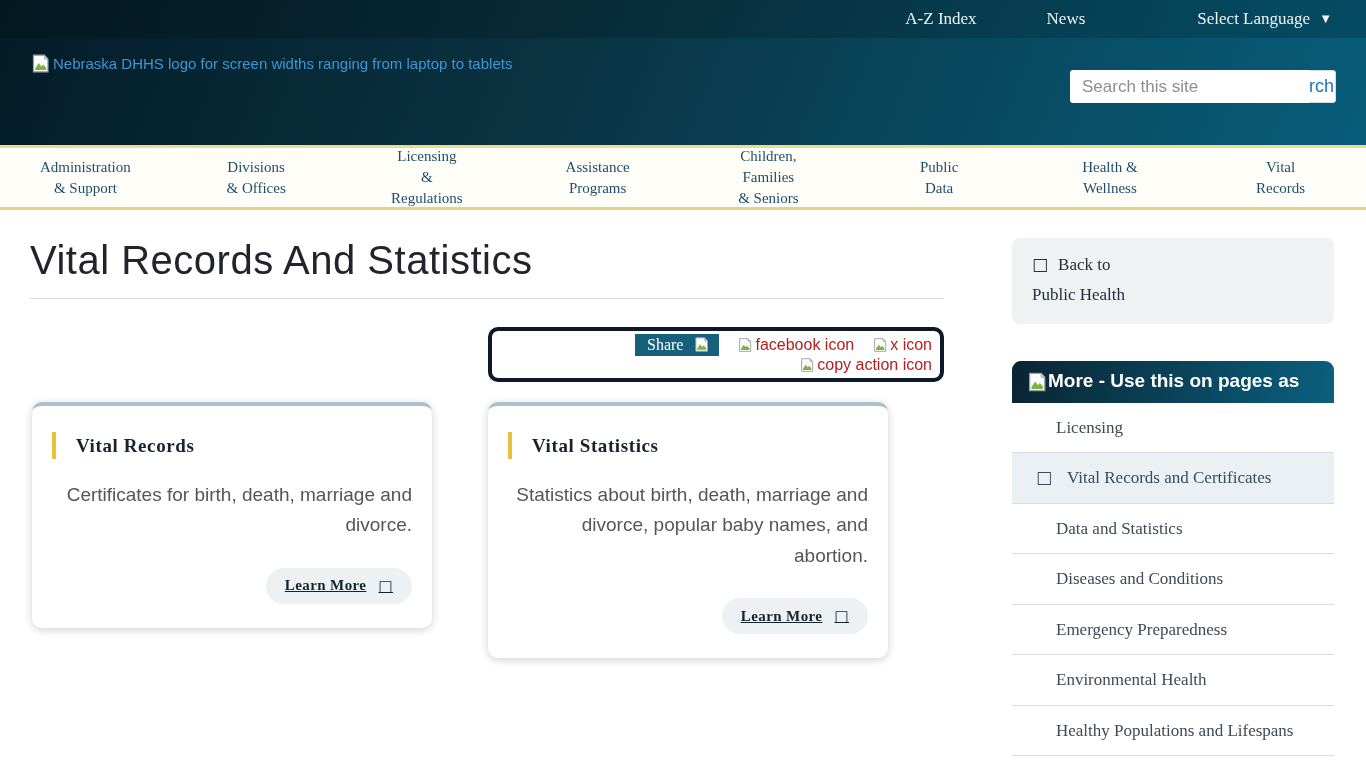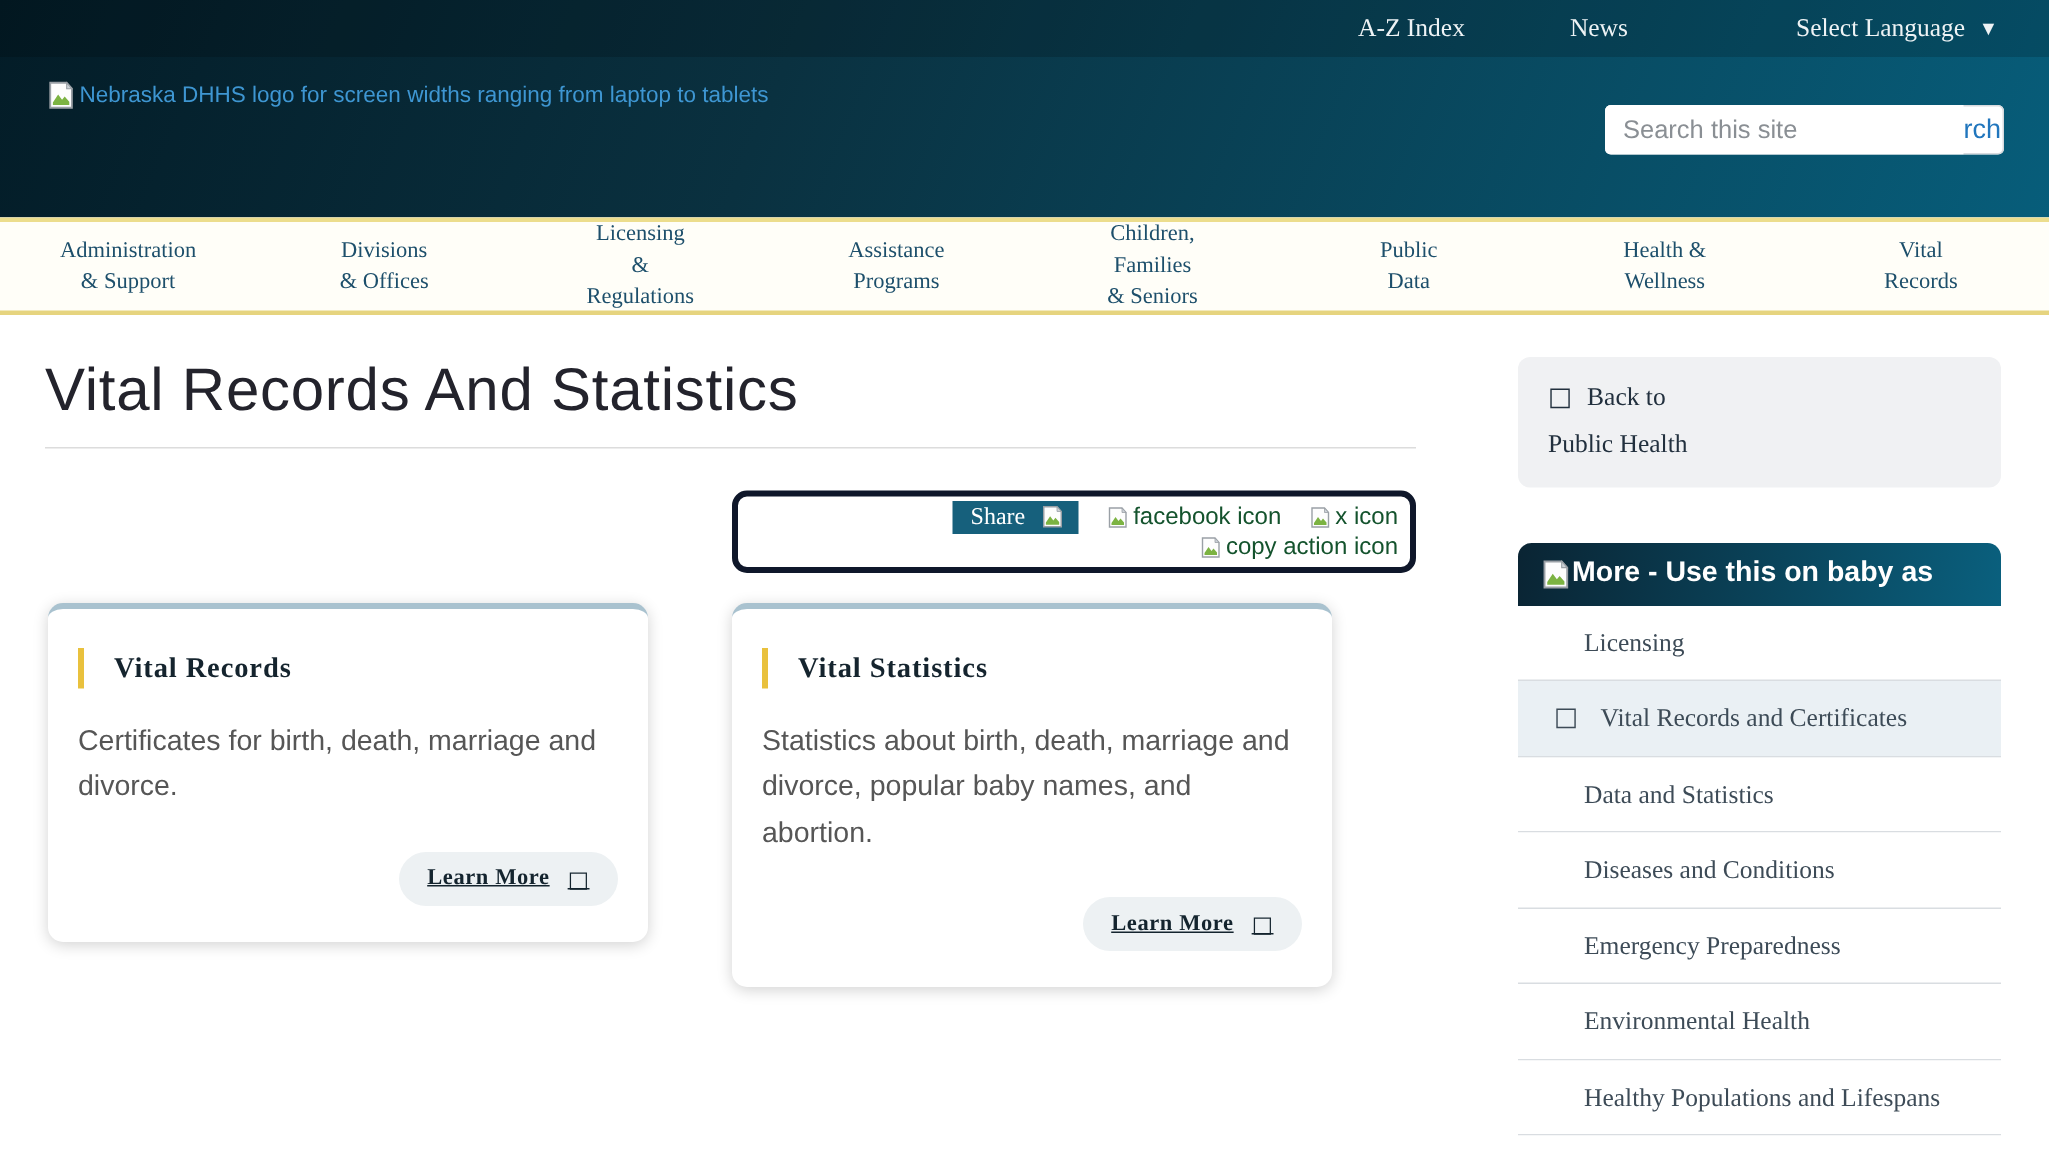--- a/index.html
+++ b/index.html
@@ -73,36 +73,36 @@
     width:456px; margin-left:auto; margin-top:28px;
     border:4px solid #0f172a; border-radius:10px; padding:3px 8px 4px 8px;
     text-align:right; line-height:18px;
   }
   .sharerow { display:flex; justify-content:flex-end; align-items:center; gap:18px; }
   .sharebtn {
     background:#16607c; color:#fff; font-size:16px; padding:1px 9px 2px 12px;
     display:inline-flex; align-items:center; gap:10px; cursor:pointer;
   }
   .altlink {
-    color:#14532d; font-family:"Liberation Sans", sans-serif; font-size:16px;
+    color:#b91c1c; font-family:"Liberation Sans", sans-serif; font-size:16px;
     display:inline-flex; align-items:center; gap:2px; cursor:pointer; text-decoration:none;
   }
 
   
   .cards { display:flex; gap:56px; margin-top:20px; align-items:flex-start; padding-left:2px; }
   .card {
     width:400px; background:#fff; border-radius:10px; border-top:4px solid #a9c2cf;
     box-shadow:0 2px 10px rgba(0,0,0,0.18); padding:26px 20px 24px 20px;
   }
   .card-title { display:flex; align-items:center; gap:20px; }
   .card-title .bar { width:4px; height:27px; background:#e9c13d; flex:none; }
   .card-title .t { font-size:19px; font-weight:bold; color:#15242e; letter-spacing:0.6px; }
   .card p {
     font-family:"Liberation Sans", sans-serif; font-size:19px; line-height:1.6;
-    color:#565656; margin-top:21px;
+    color:#565656; margin-top:21px;text-align:right;
   }
   .learnrow { display:flex; justify-content:flex-end; margin-top:27px; }
   .learnbtn {
     background:#edf1f3; border-radius:18px; padding:9px 19px;
     font-size:15px; font-weight:bold; color:#14242e; letter-spacing:0.4px;
     display:inline-flex; align-items:center; gap:12px; cursor:pointer; border:none;
     font-family:"Liberation Serif", serif;
     text-decoration:underline;
   }
 
@@ -266,21 +266,21 @@
         <a>
           <span class="tofu">□</span><span>Back to</span><br>
           <span>Public Health</span>
         </a>
       </div>
 
       <div class="morehead">
         <svg class="bi" width="22" height="24">
             <use href="#bimg"></use>
           </svg>
-        <span>More - Use this on baby as</span>
+        <span>More - Use this on pages as</span>
       </div>
 
       <ul class="sidelist">
         <li>
           <a><span>Licensing</span></a>
         </li>
         <li class="active">
           <a>
             <span class="tofu">□</span>
             <span>Vital Records and Certificates</span>

